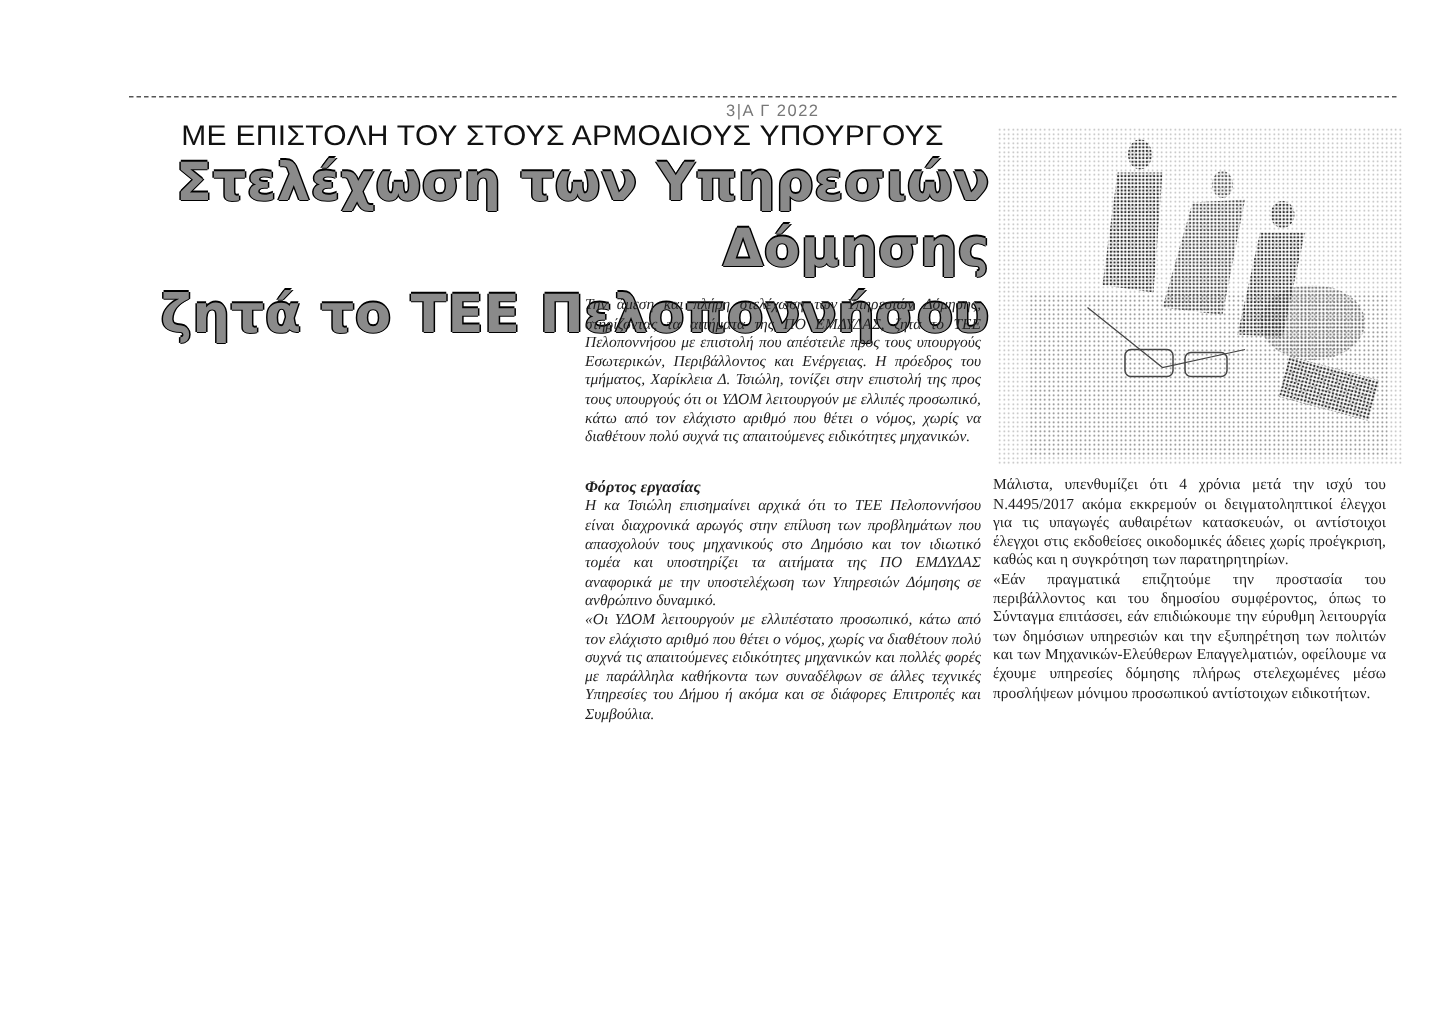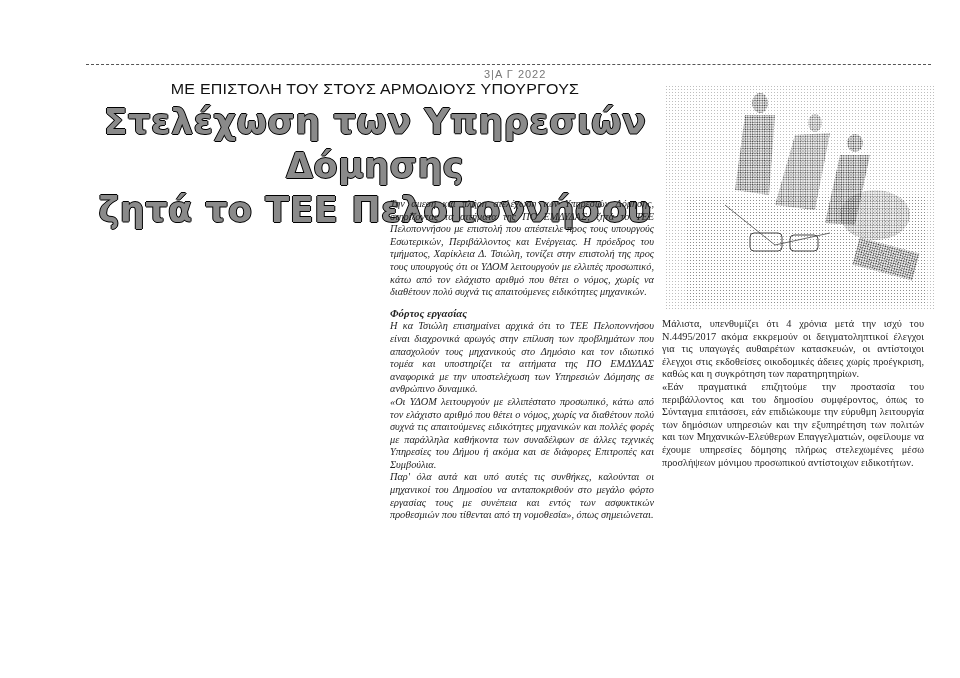--- a/index.html
+++ b/index.html
@@ -10,37 +10,37 @@
     .rule {
       position: absolute; left: 86px; top: 64px; width: 845px; height: 0;
       border-top: 1.5px dashed #555;
     }
     .stamp {
       position: absolute; left: 484px; top: 68px; font-size: 11px; color: #777;
       font-family: "Liberation Sans", sans-serif; letter-spacing: 1px; 
     }
     .kicker {
       position: absolute; left: 90px; top: 80px; width: 570px; text-align: center;
-      font-family: "Liberation Sans", sans-serif; font-size: 16px; letter-spacing: 0.2px;
+      font-family: "Liberation Sans", sans-serif; font-size: 20px; letter-spacing: 0.2px;
       color: #111; transform: scaleY(0.95);
     }
     .headline {
-      position: absolute; left: 90px; top: 100px; width: 570px; text-align: center;
+      position: absolute; left: 90px; top: 100px; width: 570px; text-align: right;
       font-family: "DejaVu Sans", sans-serif; font-weight: bold; font-size: 35px;
       line-height: 44px; color: #333;
       text-shadow: 1px 0 0 #000, -1px 0 0 #000, 0 1px 0 #000, 0 -1px 0 #000;
       letter-spacing: 0.5px;
     }
     .headline span { display: block; color: #8a8a8a; }
     .col {
       position: absolute; font-size: 10.3px; line-height: 12.6px; text-align: justify;
       color: #1f1f1f;
     }
     .col p { margin: 0; text-indent: 0; }
-    .col .sub { font-weight: bold; margin-top: 8px; margin-bottom: 1px; font-size: 10.8px; }
+    .col .sub { font-weight: bold; margin-top: 20px; margin-bottom: 1px; font-size: 10.8px; }
     .col-left { left: 390px; top: 198px; width: 264px; font-style: italic; }
     .col-right { left: 662px; top: 318px; width: 262px; }
     .sign { text-align: right; font-weight: bold; font-style: italic; margin-top: 3px; }
     .photo {
       position: absolute; left: 665px; top: 85px; width: 270px; height: 225px;
       overflow: hidden;
     }
     .photo svg { width: 100%; height: 100%; }
   </style>
 </head>
@@ -80,19 +80,18 @@
     <ellipse cx="210" cy="130" rx="35" ry="25" fill="url(#htd)" opacity="0.6"></ellipse>
     <rect x="190" y="160" width="62" height="28" transform="rotate(15 221 174)" fill="url(#htd)"></rect>
   </svg>
 </div>
 
 <div class="col col-left">
   <p>Την άμεση και πλήρη στελέχωση των Υπηρεσιών Δόμησης, στηρίζοντας τα αιτήματα της ΠΟ ΕΜΔΥΔΑΣ, ζητά το ΤΕΕ Πελοποννήσου με επιστολή που απέστειλε προς τους υπουργούς Εσωτερικών, Περιβάλλοντος και Ενέργειας. Η πρόεδρος του τμήματος, Χαρίκλεια Δ. Τσιώλη, τονίζει στην επιστολή της προς τους υπουργούς ότι οι ΥΔΟΜ λειτουργούν με ελλιπές προσωπικό, κάτω από τον ελάχιστο αριθμό που θέτει ο νόμος, χωρίς να διαθέτουν πολύ συχνά τις απαιτούμενες ειδικότητες μηχανικών.</p>
   <p class="sub">Φόρτος εργασίας</p>
   <p>Η κα Τσιώλη επισημαίνει αρχικά ότι το ΤΕΕ Πελοποννήσου είναι διαχρονικά αρωγός στην επίλυση των προβλημάτων που απασχολούν τους μηχανικούς στο Δημόσιο και τον ιδιωτικό τομέα και υποστηρίζει τα αιτήματα της ΠΟ ΕΜΔΥΔΑΣ αναφορικά με την υποστελέχωση των Υπηρεσιών Δόμησης σε ανθρώπινο δυναμικό.</p>
   <p>«Οι ΥΔΟΜ λειτουργούν με ελλιπέστατο προσωπικό, κάτω από τον ελάχιστο αριθμό που θέτει ο νόμος, χωρίς να διαθέτουν πολύ συχνά τις απαιτούμενες ειδικότητες μηχανικών και πολλές φορές με παράλληλα καθήκοντα των συναδέλφων σε άλλες τεχνικές Υπηρεσίες του Δήμου ή ακόμα και σε διάφορες Επιτροπές και Συμβούλια.</p>
-  <p>Παρ' όλα αυτά και υπό αυτές τις συνθήκες, καλούνται οι μηχανικοί του Δημοσίου να ανταποκριθούν στο μεγάλο φόρτο εργασίας τους με συνέπεια και εντός των ασφυκτικών προθεσμιών που τίθενται από τη νομοθεσία», όπως σημειώνεται.</p>
 </div>
 
 <div class="col col-right">
   <p>Μάλιστα, υπενθυμίζει ότι 4 χρόνια μετά την ισχύ του Ν.4495/2017 ακόμα εκκρεμούν οι δειγματοληπτικοί έλεγχοι για τις υπαγωγές αυθαιρέτων κατασκευών, οι αντίστοιχοι έλεγχοι στις εκδοθείσες οικοδομικές άδειες χωρίς προέγκριση, καθώς και η συγκρότηση των παρατηρητηρίων.</p>
   <p>«Εάν πραγματικά επιζητούμε την προστασία του περιβάλλοντος και του δημοσίου συμφέροντος, όπως το Σύνταγμα επιτάσσει, εάν επιδιώκουμε την εύρυθμη λειτουργία των δημόσιων υπηρεσιών και την εξυπηρέτηση των πολιτών και των Μηχανικών-Ελεύθερων Επαγγελματιών, οφείλουμε να έχουμε υπηρεσίες δόμησης πλήρως στελεχωμένες μέσω προσλήψεων μόνιμου προσωπικού αντίστοιχων ειδικοτήτων.</p>
 </div>
 
 </body></html>

